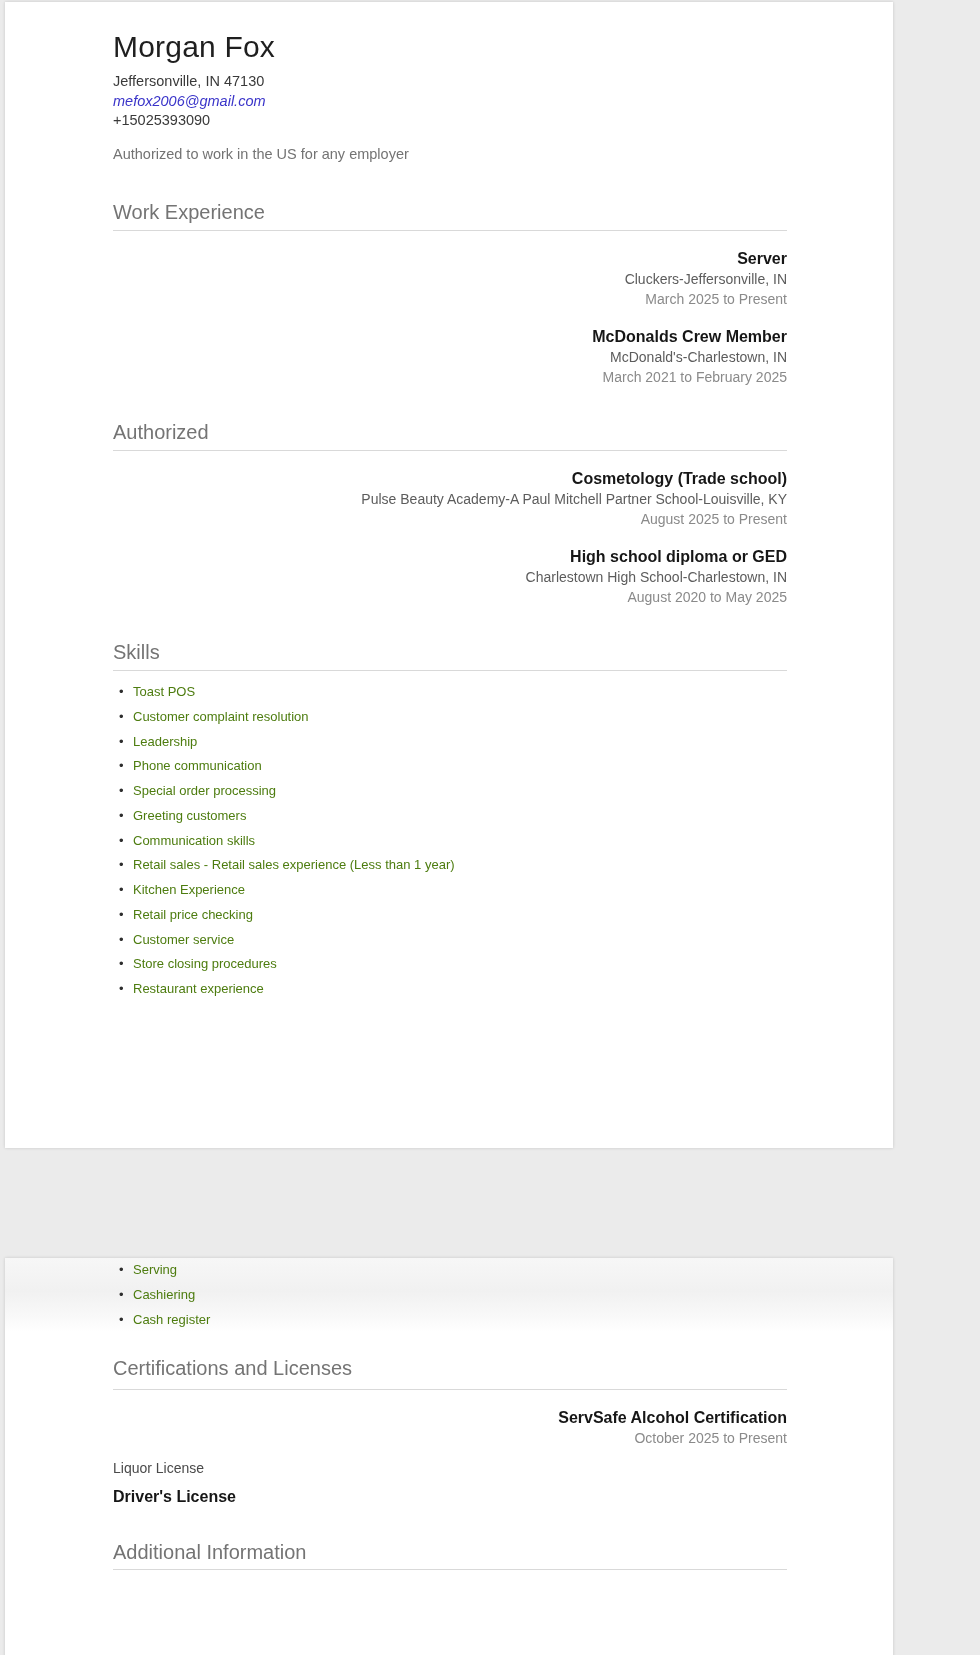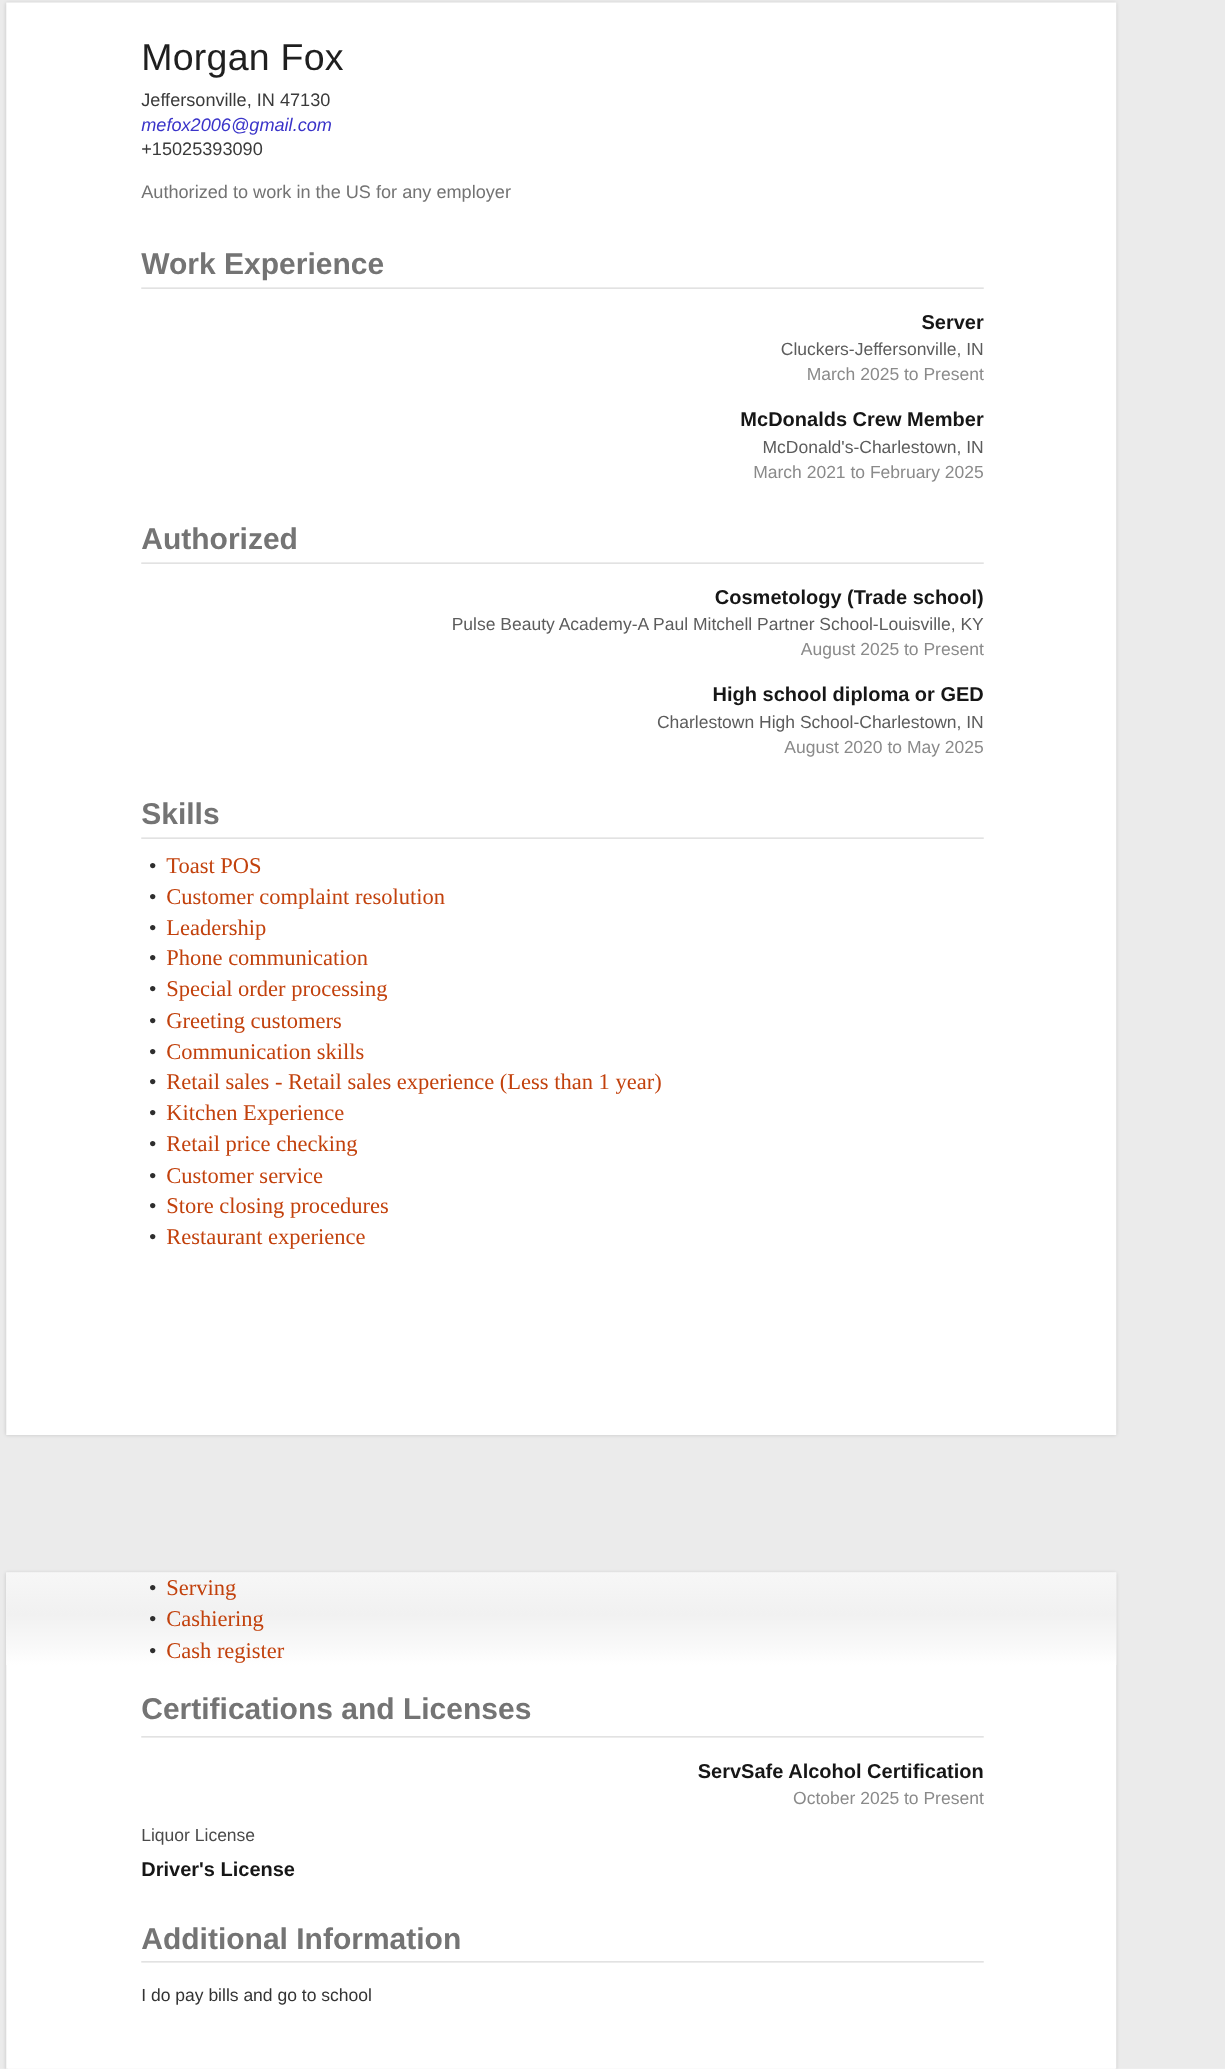--- a/index.html
+++ b/index.html
@@ -46,23 +46,23 @@
     font-weight: 400;
     color: #1f1f1f;
     letter-spacing: 0.2px;
   }
   .contact { margin-top: 7px; font-size: 14.5px; line-height: 19.5px; color: #3a3a3a; }
   .contact a.email { color: #3a34c9; text-decoration: none; display: block; font-style: italic; }
   .auth { margin-top: 14px; font-size: 14.5px; line-height: 19.5px; color: #737373; }
 
   h2.section-heading {
     margin: 32px 0 0 0;
-    font-size: 24px;
+    font-size: 20px;
     line-height: 26px;
-    font-weight: 700;
+    font-weight: 400;
     color: #747474;
   }
   h2.first { margin-top: 35px; }
   hr.rule {
     border: 0;
     border-top: 1px solid #d9d9d9;
     margin: 5px 0 0 0;
   }
 
   .entry { margin-top: 17px; text-align: right; }
@@ -75,24 +75,23 @@
   .entry .meta { font-size: 14px; line-height: 20px; }
   .entry .company { color: #5c5c5c; }
   .entry .dates { color: #8a8a8a; }
 
   ul.skills {
     margin: 9px 0 0 0;
     padding: 0 0 0 6px;
     list-style: none;
   }
   ul.skills li {
-    font-size: 18px;
+    font-size: 13px;
     line-height: 24.75px;
-    color: #c2410c;
-    font-family: Liberation Serif, serif;
+    color: #4d7c0f;
   }
   ul.skills li::before {
     content: "\2022";
     display: inline-block;
     width: 14px;
     color: #2e2e2e;
   }
   .page2 ul.skills { margin-top: 110px; position: relative; }
 
   .plain-cert {
@@ -199,16 +198,15 @@
       <div class="meta dates">October 2025 to Present</div>
     </div>
 
     <div class="plain-cert">Liquor License</div>
 
     <div class="bold-cert">Driver's License</div>
 
     <h2 class="section-heading">Additional Information</h2>
     <hr class="rule" style="margin-top:4px">
 
-    <p class="addl-text">I do pay bills and go to school</p>
   </div>
 
 </div>
 
 </body></html>

